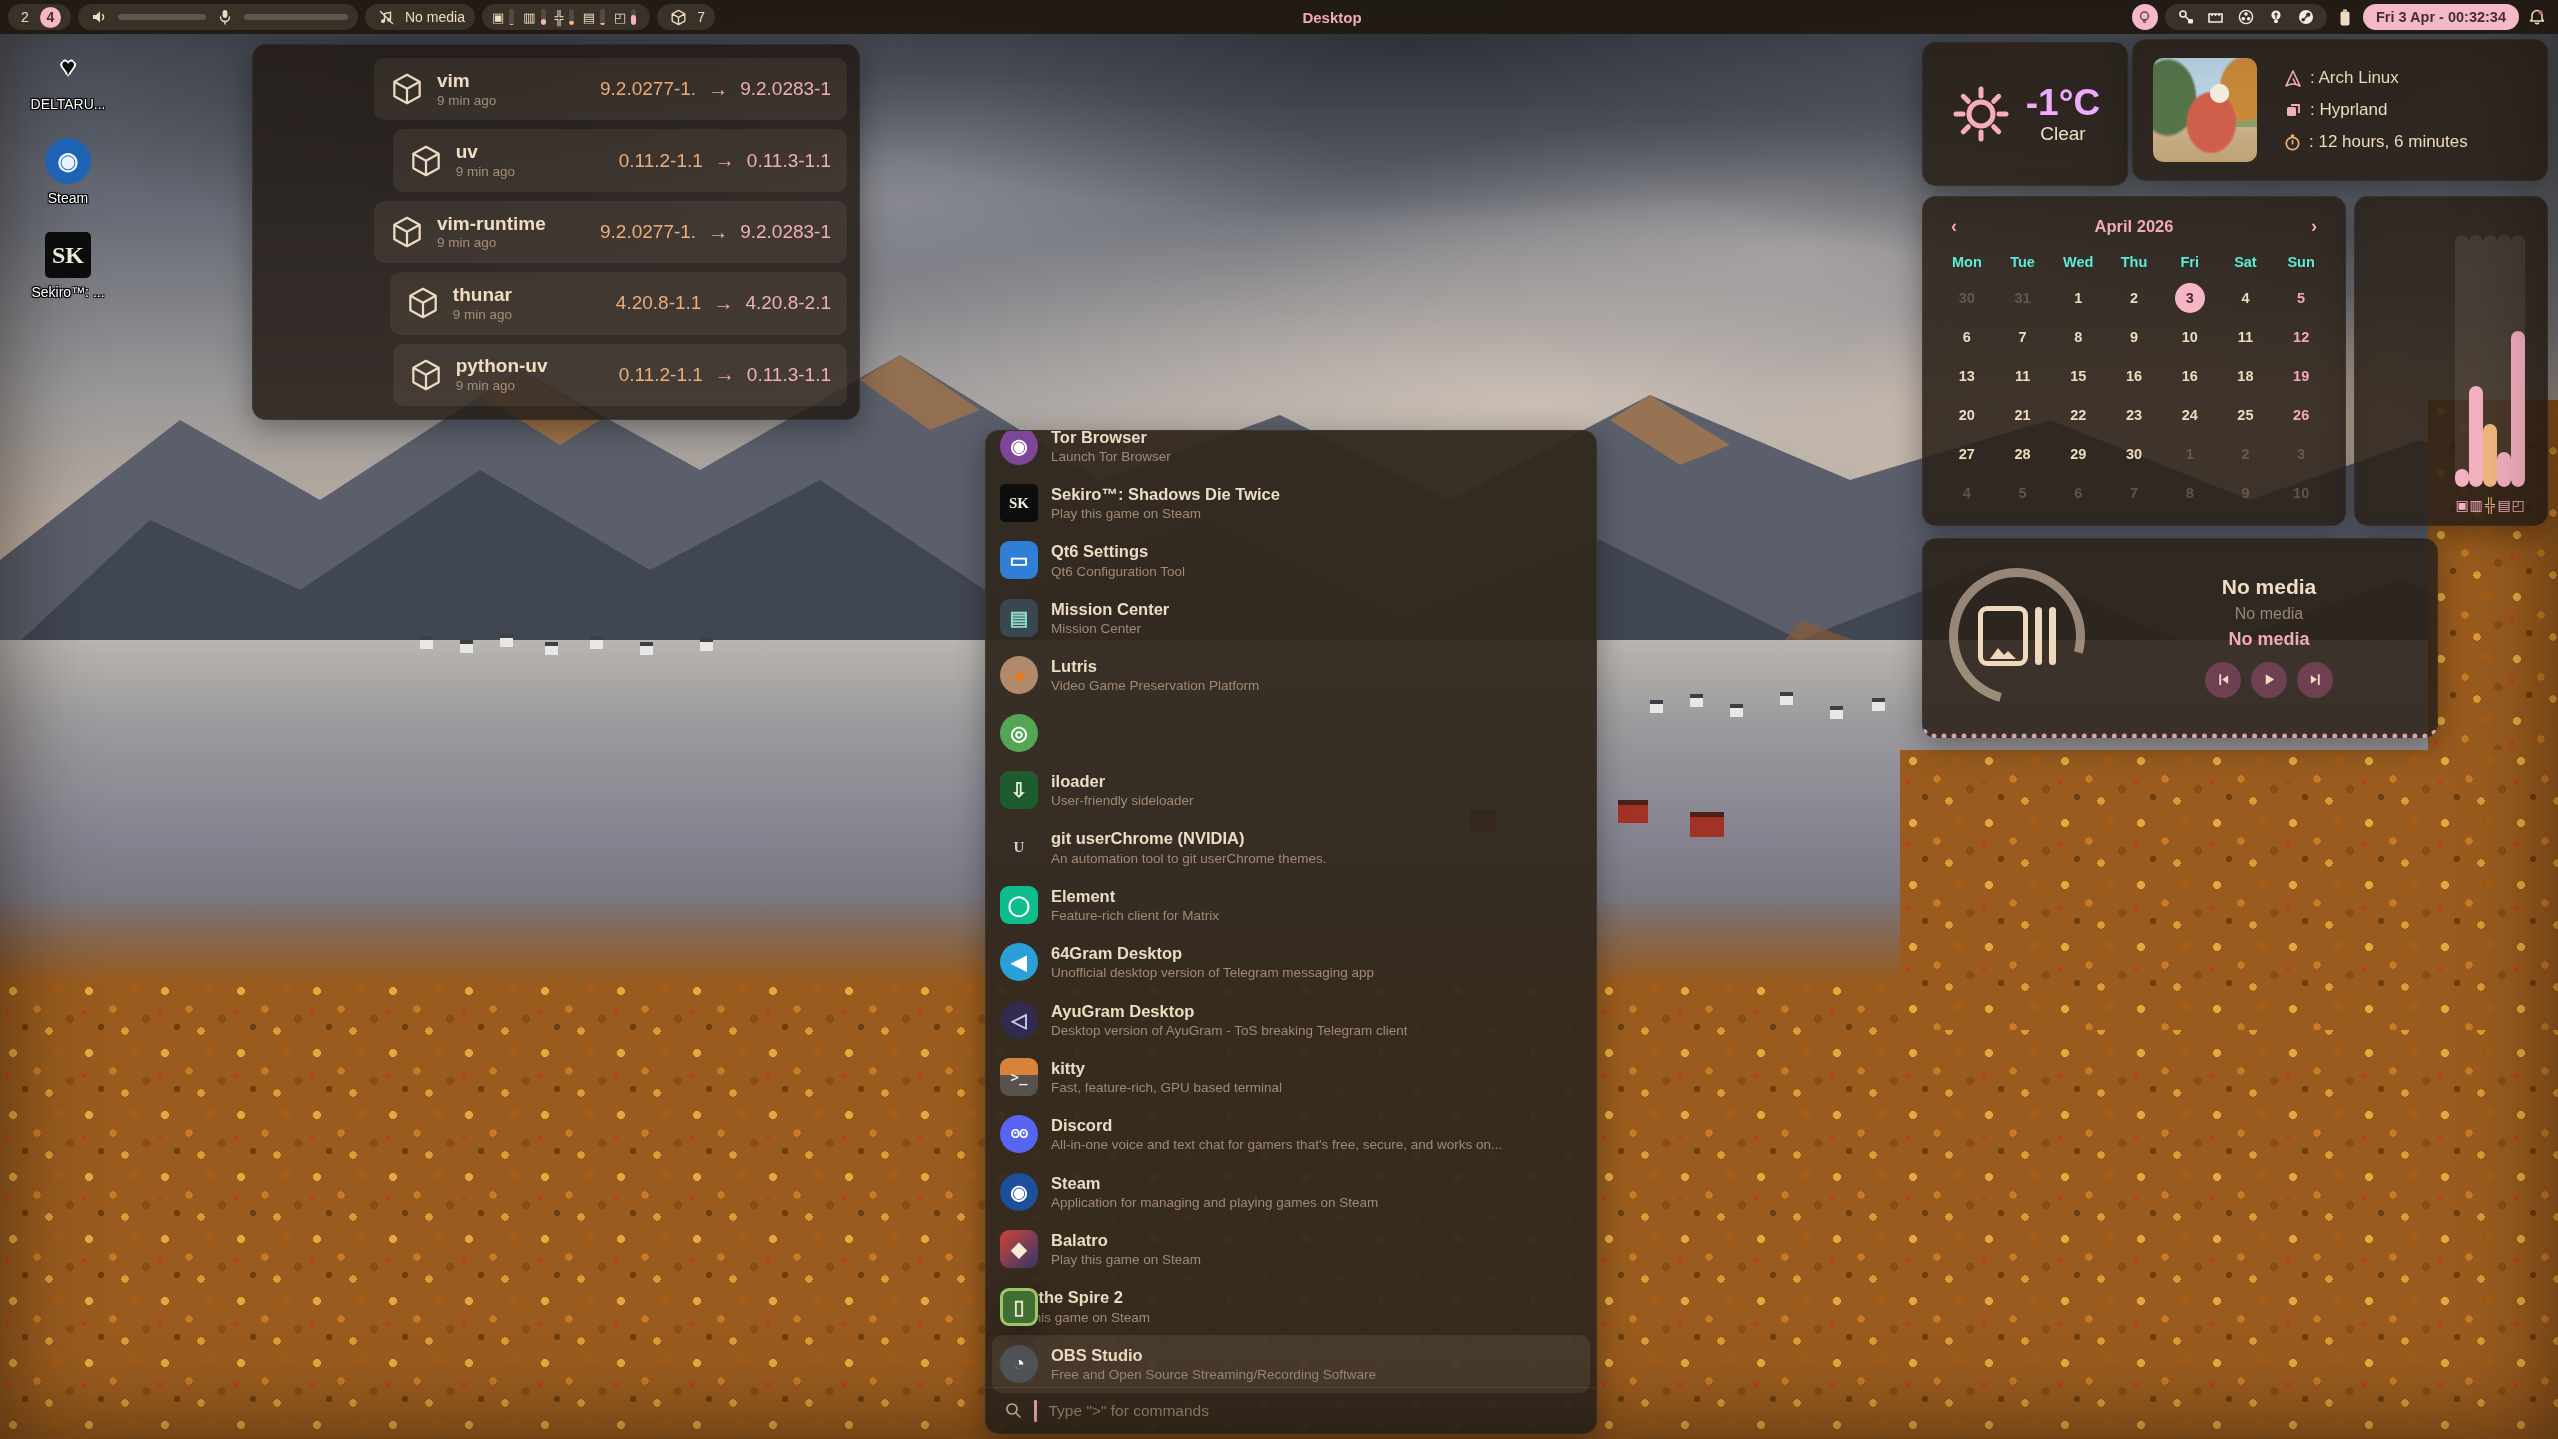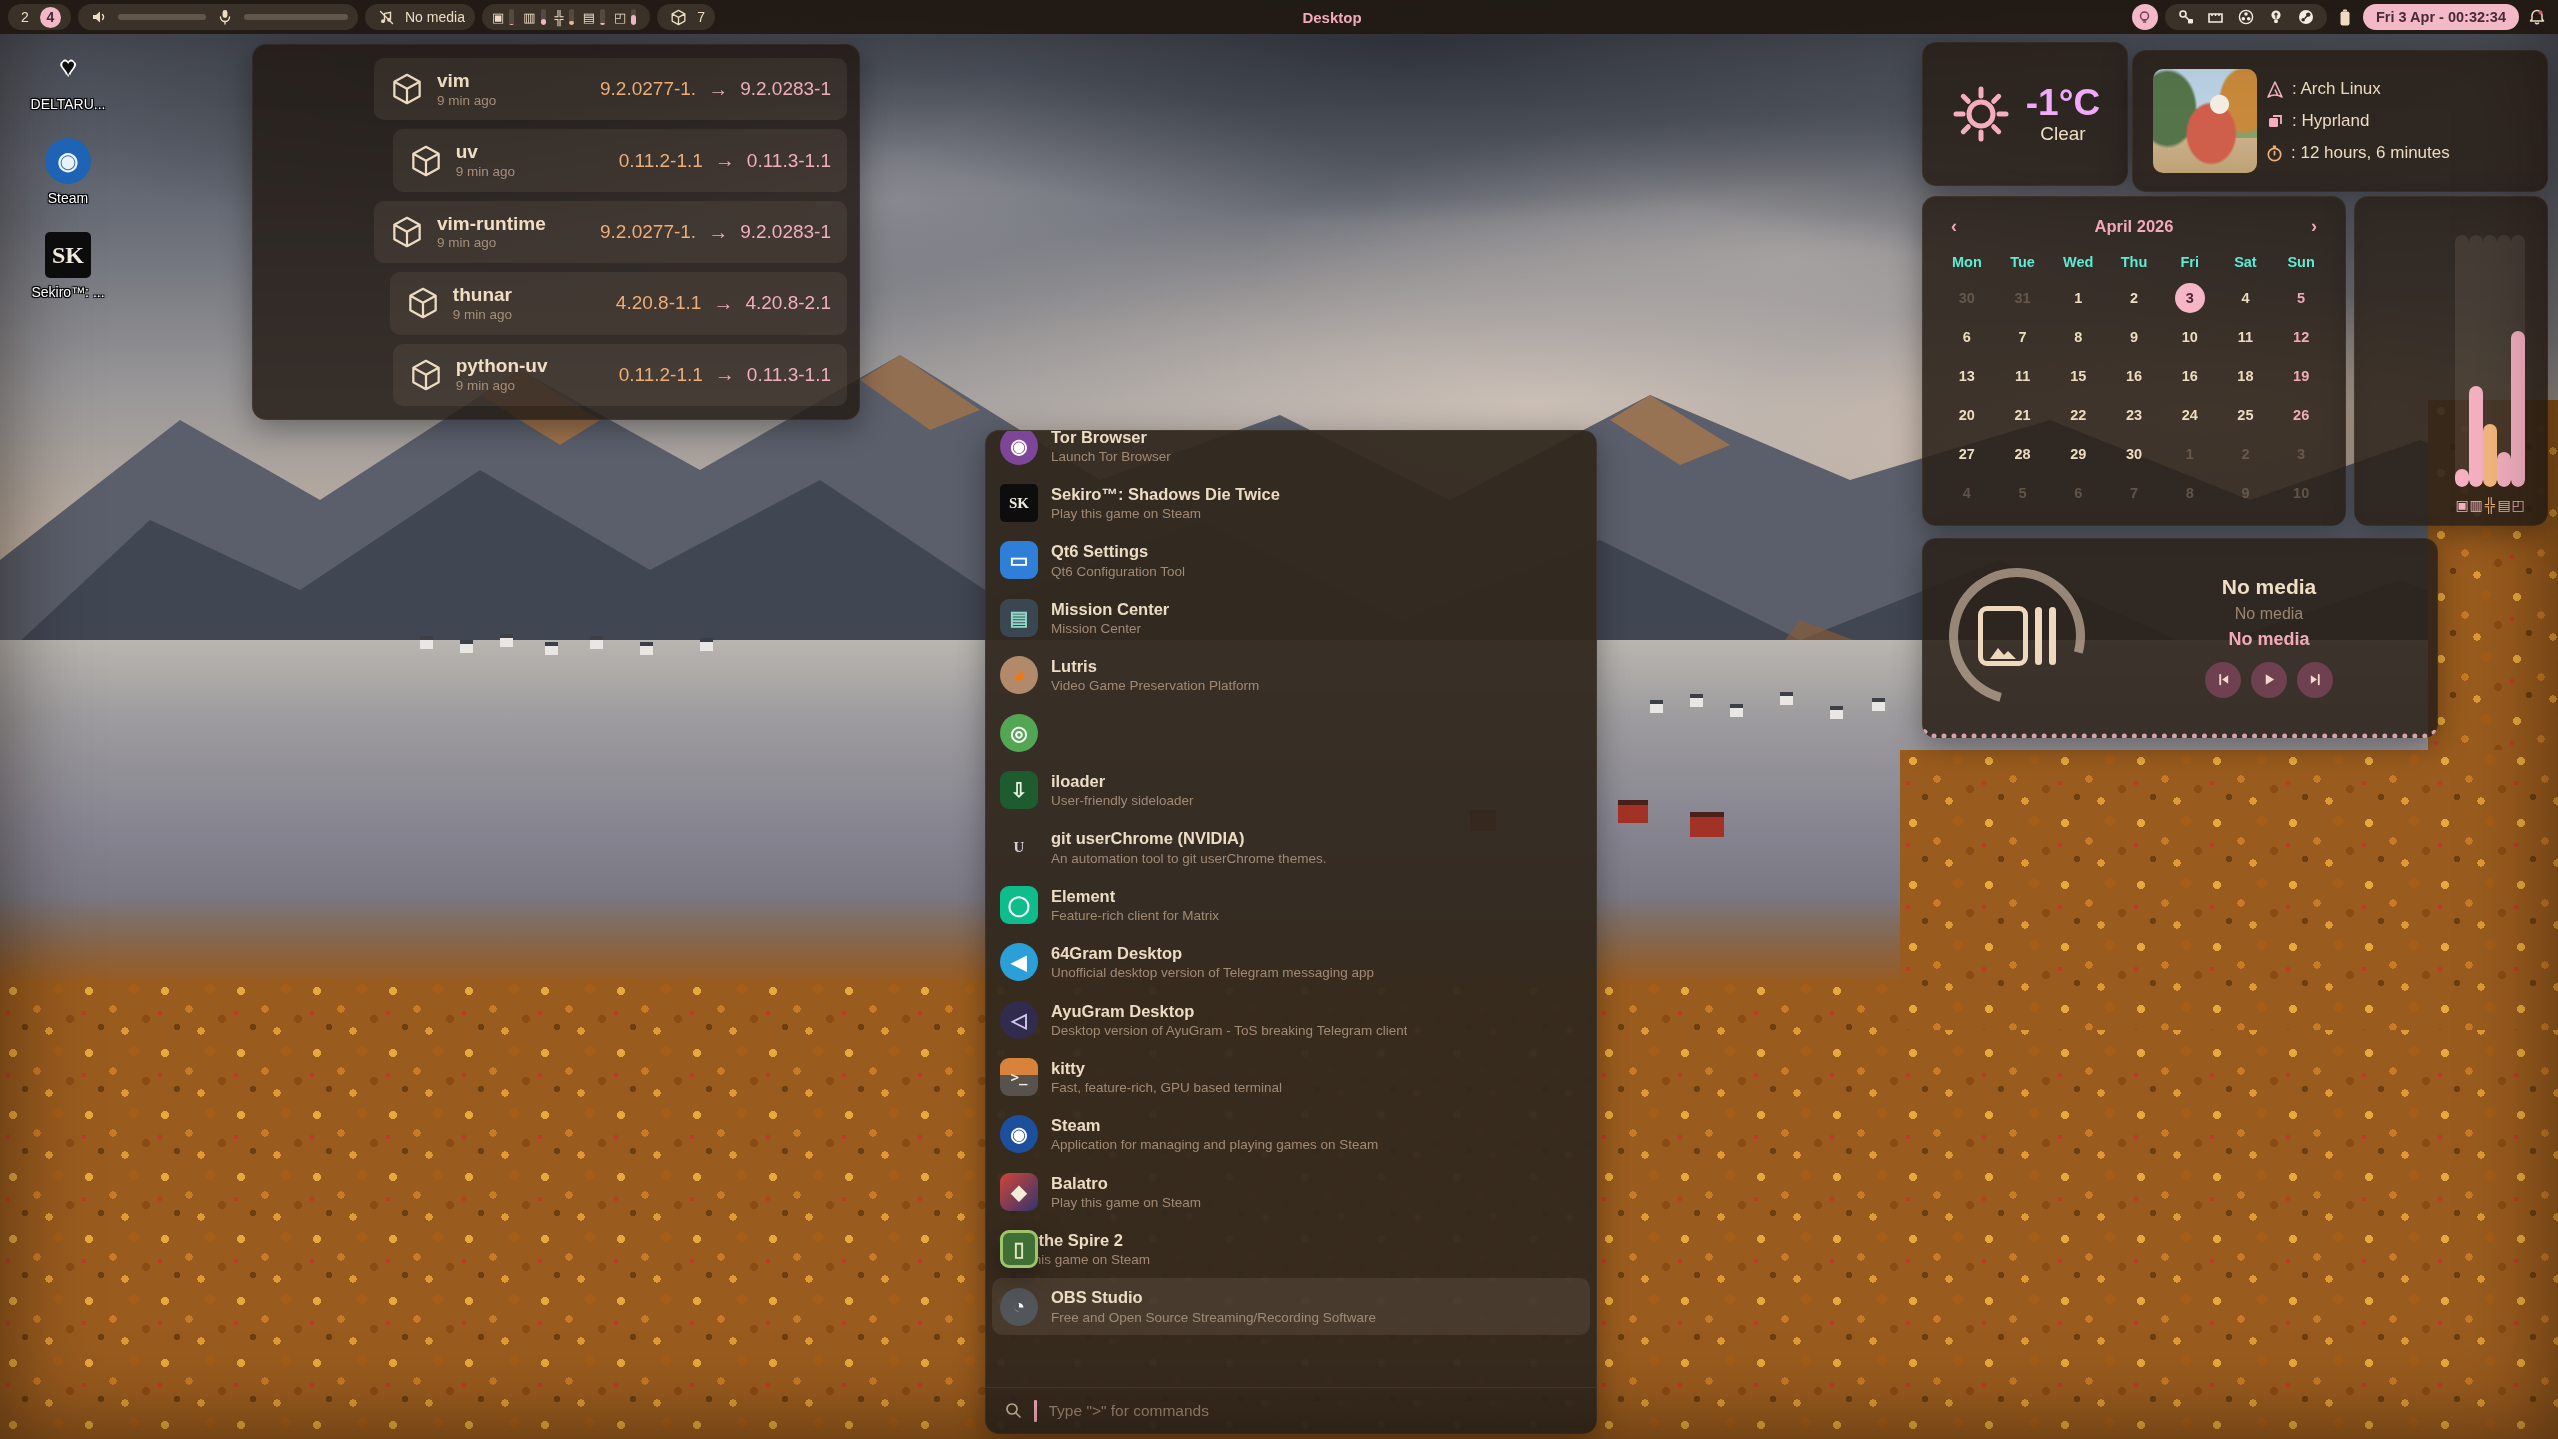--- a/index.html
+++ b/index.html
@@ -120,22 +120,22 @@
   .search-input{flex:1;background:transparent;border:none;outline:none;color:#e8d5b8;
                 font-size:15.5px;font-family:"Liberation Sans",sans-serif;}
   .search-input::placeholder{color:#9c8672;}
 
   
   .weather{left:1922px;top:42px;width:204px;height:142px;display:flex;align-items:center;
            justify-content:center;gap:14px;border-radius:14px;}
   .wx-col{display:flex;flex-direction:column;align-items:center;gap:2px;}
   .wx-temp{font-size:37px;font-weight:700;color:#f0abfc;line-height:1;}
   .wx-cond{font-size:19px;color:#efdec4;}
-  .sysinfo{left:2132px;top:50px;width:416px;height:142px;border-radius:14px;display:flex;
-           align-items:center;gap:10px;padding:0 20px;box-sizing:border-box;}
+  .sysinfo{left:2132px;top:39px;width:416px;height:142px;border-radius:14px;display:flex;
+           align-items:center;gap:28px;padding:0 20px;box-sizing:border-box;}
   .avatar{width:104px;height:104px;border-radius:10px;flex:none;background:
     radial-gradient(circle 10px at 64% 34%,#f3ede2 90%,transparent),
     radial-gradient(ellipse 26px 32px at 56% 62%,#cf5f4a 90%,transparent),
     radial-gradient(ellipse 30px 40px at 14% 38%,#55744a 90%,transparent),
     radial-gradient(ellipse 26px 34px at 88% 30%,#c8893a 90%,transparent),
     linear-gradient(180deg,#b9d2e3 0%,#b9d2e3 38%,#7d9a5f 38%,#8aa06a 66%,#c9b089 66%,#bfa276 100%);}
   .si-rows{display:flex;flex-direction:column;gap:12px;}
   .si-row{display:flex;align-items:center;gap:9px;font-size:17px;color:#eedcbe;}
 
   
@@ -518,20 +518,27 @@
           <div class="app-txt">
             <div class="app-title">AyuGram Desktop</div>
             <div class="app-sub">Desktop version of AyuGram - ToS breaking Telegram client</div>
           </div>
         </div>
         <div class="app-row">
           <span class="gicon rounded mono" style="background: linear-gradient(rgb(216, 130, 60) 0%, rgb(216, 130, 60) 45%, rgb(87, 82, 77) 45%); color: rgb(240, 232, 216);">&gt;_</span>
           <div class="app-txt">
             <div class="app-title">kitty</div>
             <div class="app-sub">Fast, feature-rich, GPU based terminal</div>
+          </div>
+        </div>
+        <div class="app-row">
+          <span class="gicon circle small" style="background: rgb(88, 101, 242); color: rgb(255, 255, 255);">ʘʘ</span>
+          <div class="app-txt">
+            <div class="app-title">Discord</div>
+            <div class="app-sub">All-in-one voice and text chat for gamers that's free, secure, and works on...</div>
           </div>
         </div>
         <div class="app-row">
           <span class="gicon circle" style="background: rgb(28, 79, 156); color: rgb(255, 255, 255);">◉</span>
           <div class="app-txt">
             <div class="app-title">Steam</div>
             <div class="app-sub">Application for managing and playing games on Steam</div>
           </div>
         </div>
         <div class="app-row">

